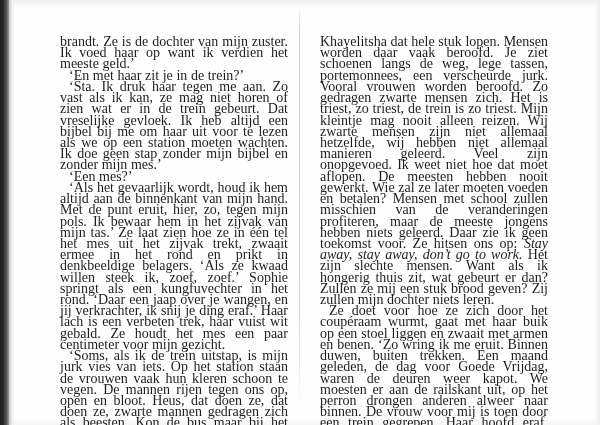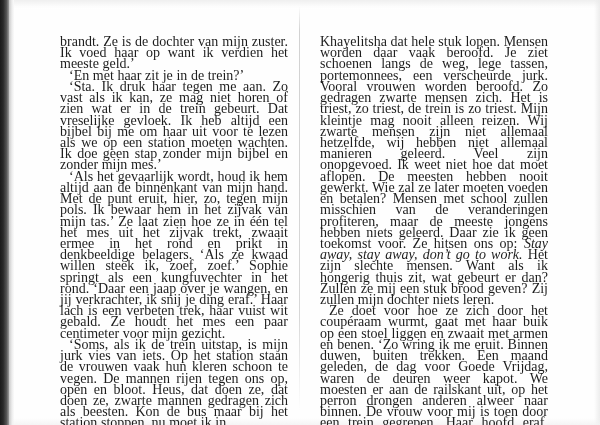--- a/index.html
+++ b/index.html
@@ -131,20 +131,21 @@
   <div class="spine-edge"></div>
   <div class="spine-edge-inner"></div>
   <div class="gutter"></div>
   <div class="right-edge-shade"></div>
   <div class="bottom-shade"></div>
 
   <div class="text-col left">
     <p class="noindent">brandt. Ze is de dochter van mijn zuster. Ik voed haar op want ik verdien het meeste geld.’</p>
     <p>‘En met haar zit je in de trein?’</p>
     <p>‘Sta. Ik druk haar tegen me aan. Zo vast als ik kan, ze mag niet horen of zien wat er in de trein gebeurt. Dat vreselijke gevloek. Ik heb altijd een bijbel bij me om haar uit voor te lezen als we op een station moeten wachten. Ik doe geen stap zonder mijn bijbel en zonder mijn mes.’</p>
+    <p>‘Een mes?’</p>
     <p>‘Als het gevaarlijk wordt, houd ik hem altijd aan de binnenkant van mijn hand. Met de punt eruit, hier, zo, tegen mijn pols. Ik bewaar hem in het zijvak van mijn tas.’ Ze laat zien hoe ze in één tel het mes uit het zijvak trekt, zwaait ermee in het rond en prikt in denkbeeldige belagers. ‘Als ze kwaad willen steek ik, zoef, zoef.’ Sophie springt als een kungfuvechter in het rond. ‘Daar een jaap over je wangen, en jij verkrachter, ik snij je ding eraf.’ Haar lach is een verbeten trek, haar vuist wit gebald. Ze houdt het mes een paar centimeter voor mijn gezicht.</p>
     <p>‘Soms, als ik de trein uitstap, is mijn jurk vies van iets. Op het station staan de vrouwen vaak hun kleren schoon te vegen. De mannen rijen tegen ons op, open en bloot. Heus, dat doen ze, dat doen ze, zwarte mannen gedragen zich als beesten. Kon de bus maar bij het station stoppen, nu moet ik in</p>
   </div>
   <div class="folio left">····</div>
 
   <div class="text-col right">
     <p class="noindent"><span>Khayelitsha dat hele stuk lopen. Mensen worden daar vaak beroofd. Je ziet schoenen langs de weg, lege tassen, portemonnees, een verscheurde jurk. Vooral vrouwen worden beroofd. Zo gedragen zwarte mensen zich. Het is triest, zo triest, de trein is zo triest. Mijn kleintje mag nooit alleen reizen. Wij zwarte mensen zijn niet allemaal hetzelfde, wij hebben niet allemaal manieren geleerd. Veel zijn onopgevoed. Ik weet niet hoe dat moet aflopen. De meesten hebben nooit gewerkt. Wie zal ze later moeten voeden en betalen? Mensen met school zullen misschien van de veranderingen profiteren, maar de meeste jongens hebben niets geleerd. Daar zie ik geen toekomst voor. Ze hitsen ons op: </span><em>Stay away, stay away, don’t go to work.</em><span> Het zijn slechte mensen. Want als ik hongerig thuis zit, wat gebeurt er dan? Zullen ze mij een stuk brood geven? Zij zullen mijn dochter niets leren.</span></p>
     <p>Ze doet voor hoe ze zich door het coupéraam wurmt, gaat met haar buik op een stoel liggen en zwaait met armen en benen. ‘Zo wring ik me eruit. Binnen duwen, buiten trekken. Een maand geleden, de dag voor Goede Vrijdag, waren de deuren weer kapot. We moesten er aan de railskant uit, op het perron drongen anderen alweer naar binnen. De vrouw voor mij is toen door een trein gegrepen. Haar hoofd eraf. Arme mevrouw Mbalo. We hebben in de bus gecollecteerd voor haar begrafenis.’</p>
   </div>
   <div class="folio right">····</div>

